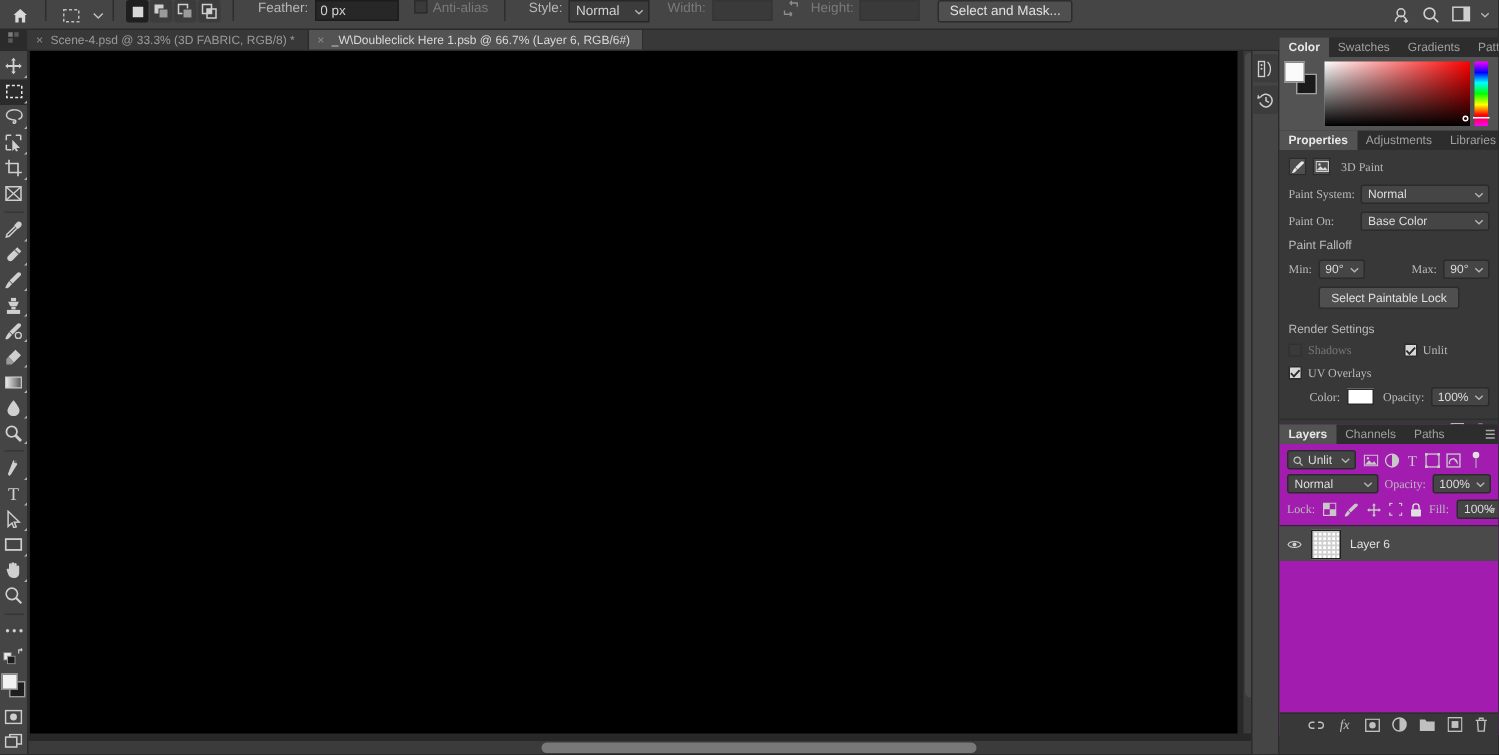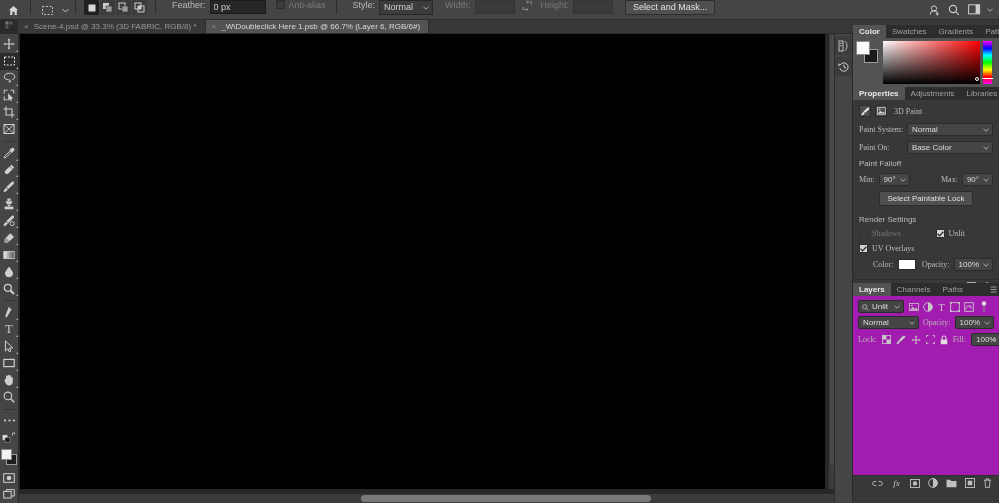--- a/index.html
+++ b/index.html
@@ -864,20 +864,32 @@
         <div class="select" style="min-width:30px;margin-left:0">
           <span>100%</span>
           <span class="car">
             <svg width="6" height="4" viewBox="0 0 6 4">
                 <path d="M0.5 0.8 L3 3.2 L5.5 0.8" fill="none" stroke="#b5b5b5" stroke-width="0.9"></path>
               </svg>
           </span>
         </div>
       </div>
 
+      <div class="layer-list">
+        <div class="layer-row">
+          <span>
+            <svg width="10" height="8" viewBox="0 0 12 9">
+                <path d="M0.8 4.5 C2.6 1.3 9.4 1.3 11.2 4.5 C9.4 7.7 2.6 7.7 0.8 4.5 Z" fill="none" stroke="#d0d0d0" stroke-width="0.9"></path>
+                <circle cx="6" cy="4.5" r="1.6" fill="#d0d0d0"></circle>
+              </svg>
+          </span>
+          <span class="layer-thumb"></span>
+          <span class="layer-name">Layer 6</span>
+        </div>
+      </div>
 
       <div class="layers-footer">
         <span>
           <svg width="11" height="7" viewBox="0 0 12 7">
               <path d="M4.7 1.3 L3 1.3 A2.2 2.2 0 0 0 3 5.7 L4.7 5.7 M7.3 1.3 L9 1.3 A2.2 2.2 0 0 1 9 5.7 L7.3 5.7" fill="none" stroke="#c0c0c0" stroke-width="1"></path>
             </svg>
         </span>
         <span>
           <svg width="11" height="10" viewBox="0 0 12 11">
               <text x="6" y="9" font-family="Liberation Serif, serif" font-size="10" font-style="italic" fill="#c0c0c0" text-anchor="middle">fx</text>

